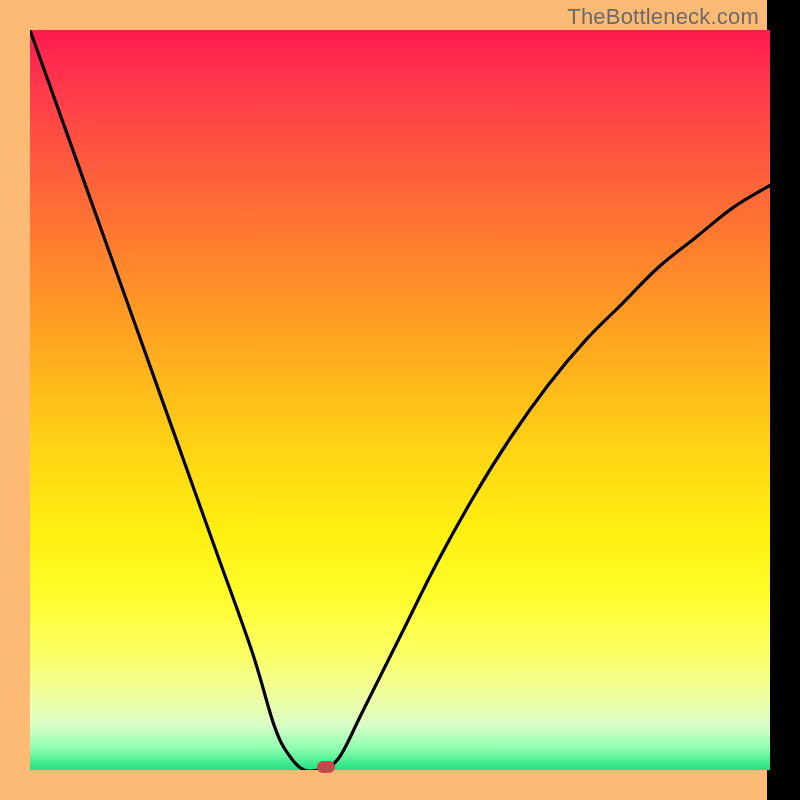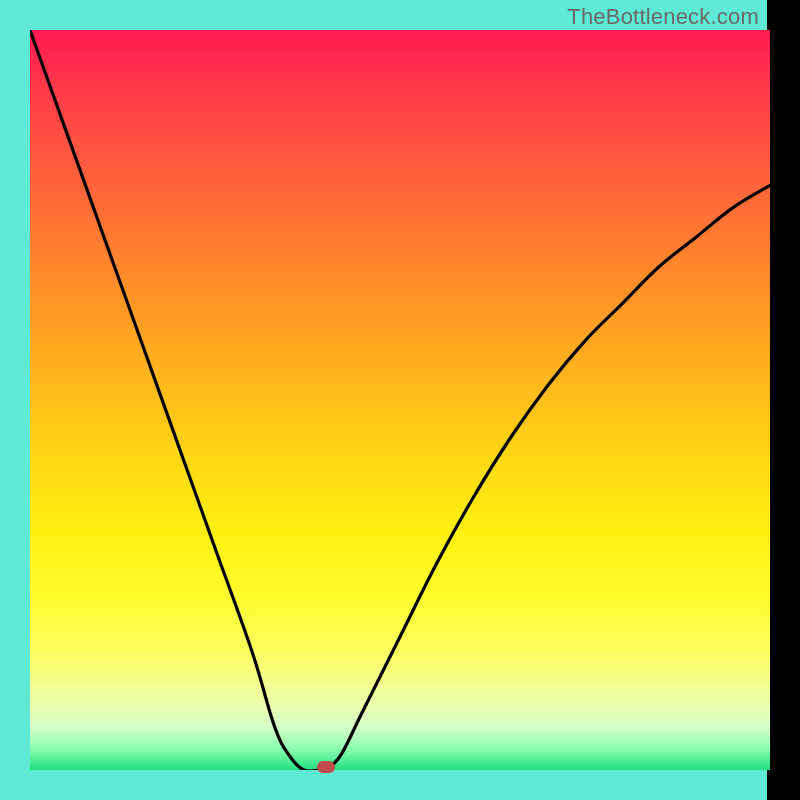--- a/index.html
+++ b/index.html
@@ -8,21 +8,21 @@
     width: 800px;
     height: 800px;
     overflow: hidden;
     background: #000;
     font-family: Arial, Helvetica, sans-serif;
   }
   .frame {
     position: relative;
     width: 767px;
     height: 800px;
-    background: #5eead4;
+    background: #fdba74;
   }
   .plot-area {
     position: absolute;
     left: 30px;
     top: 30px;
     width: 740px;
     height: 740px;
     background: linear-gradient(to bottom,
       #ff1a50 0%,
       #ff3a4a 8%,

